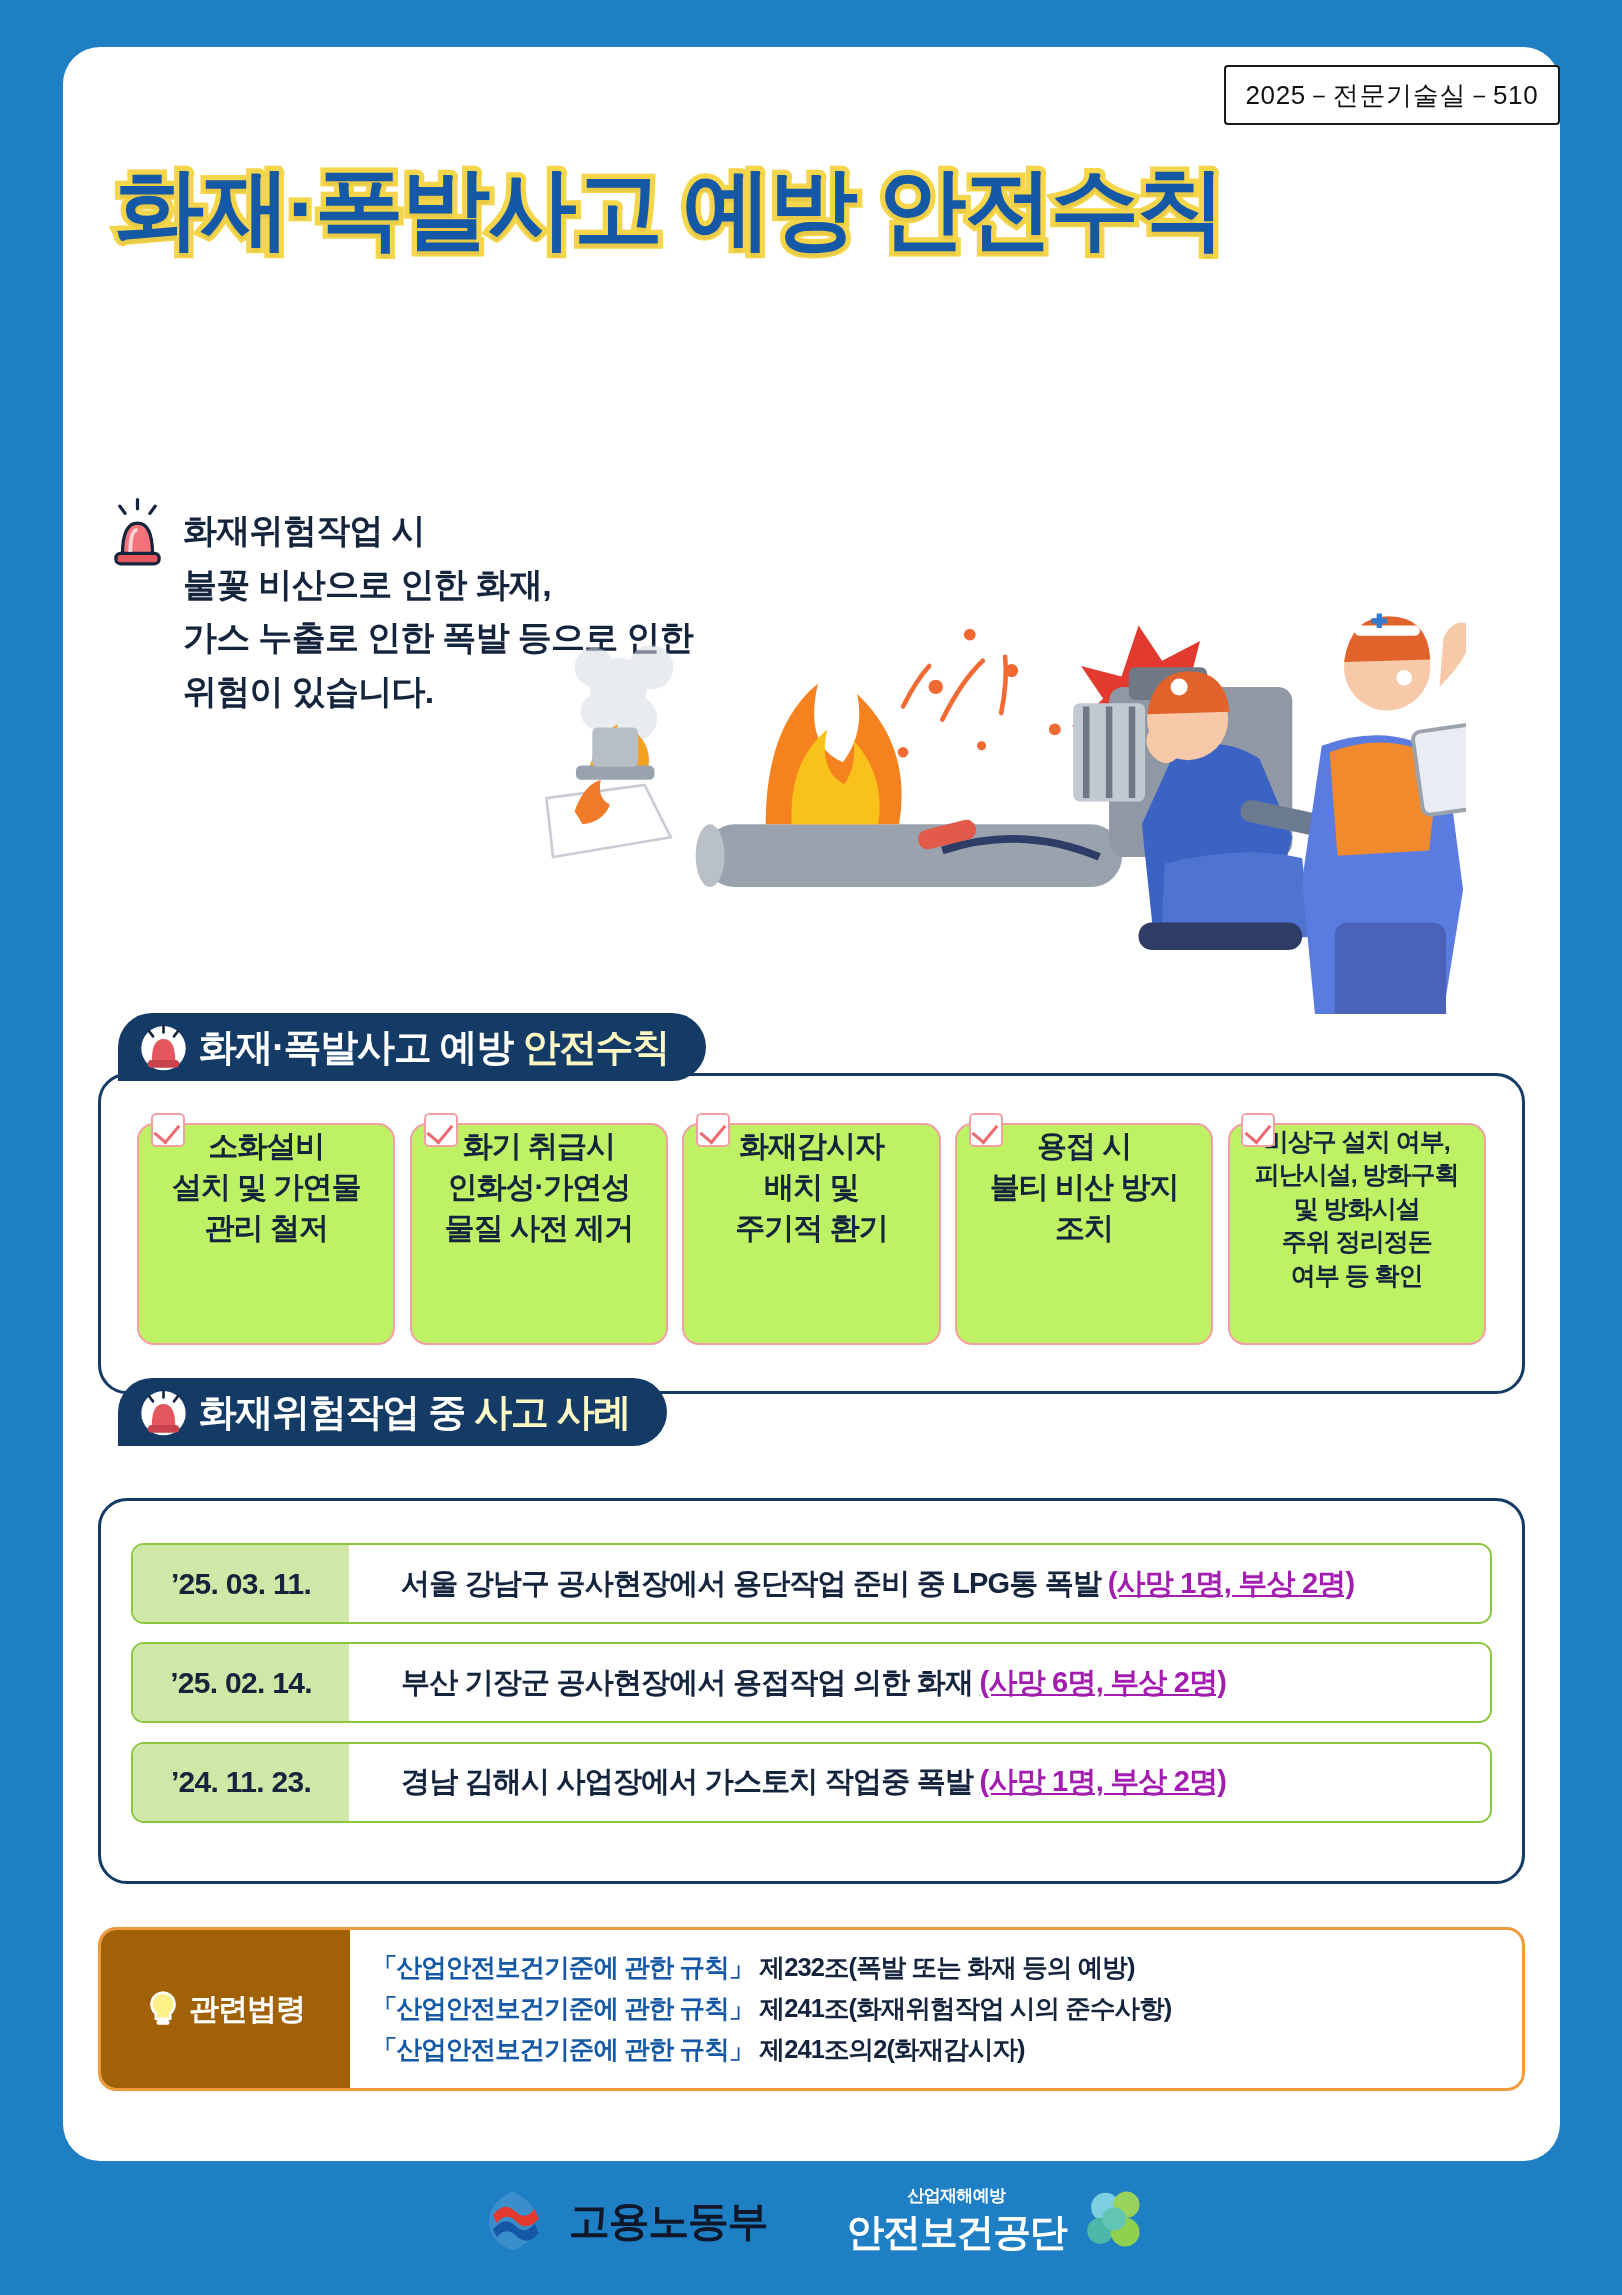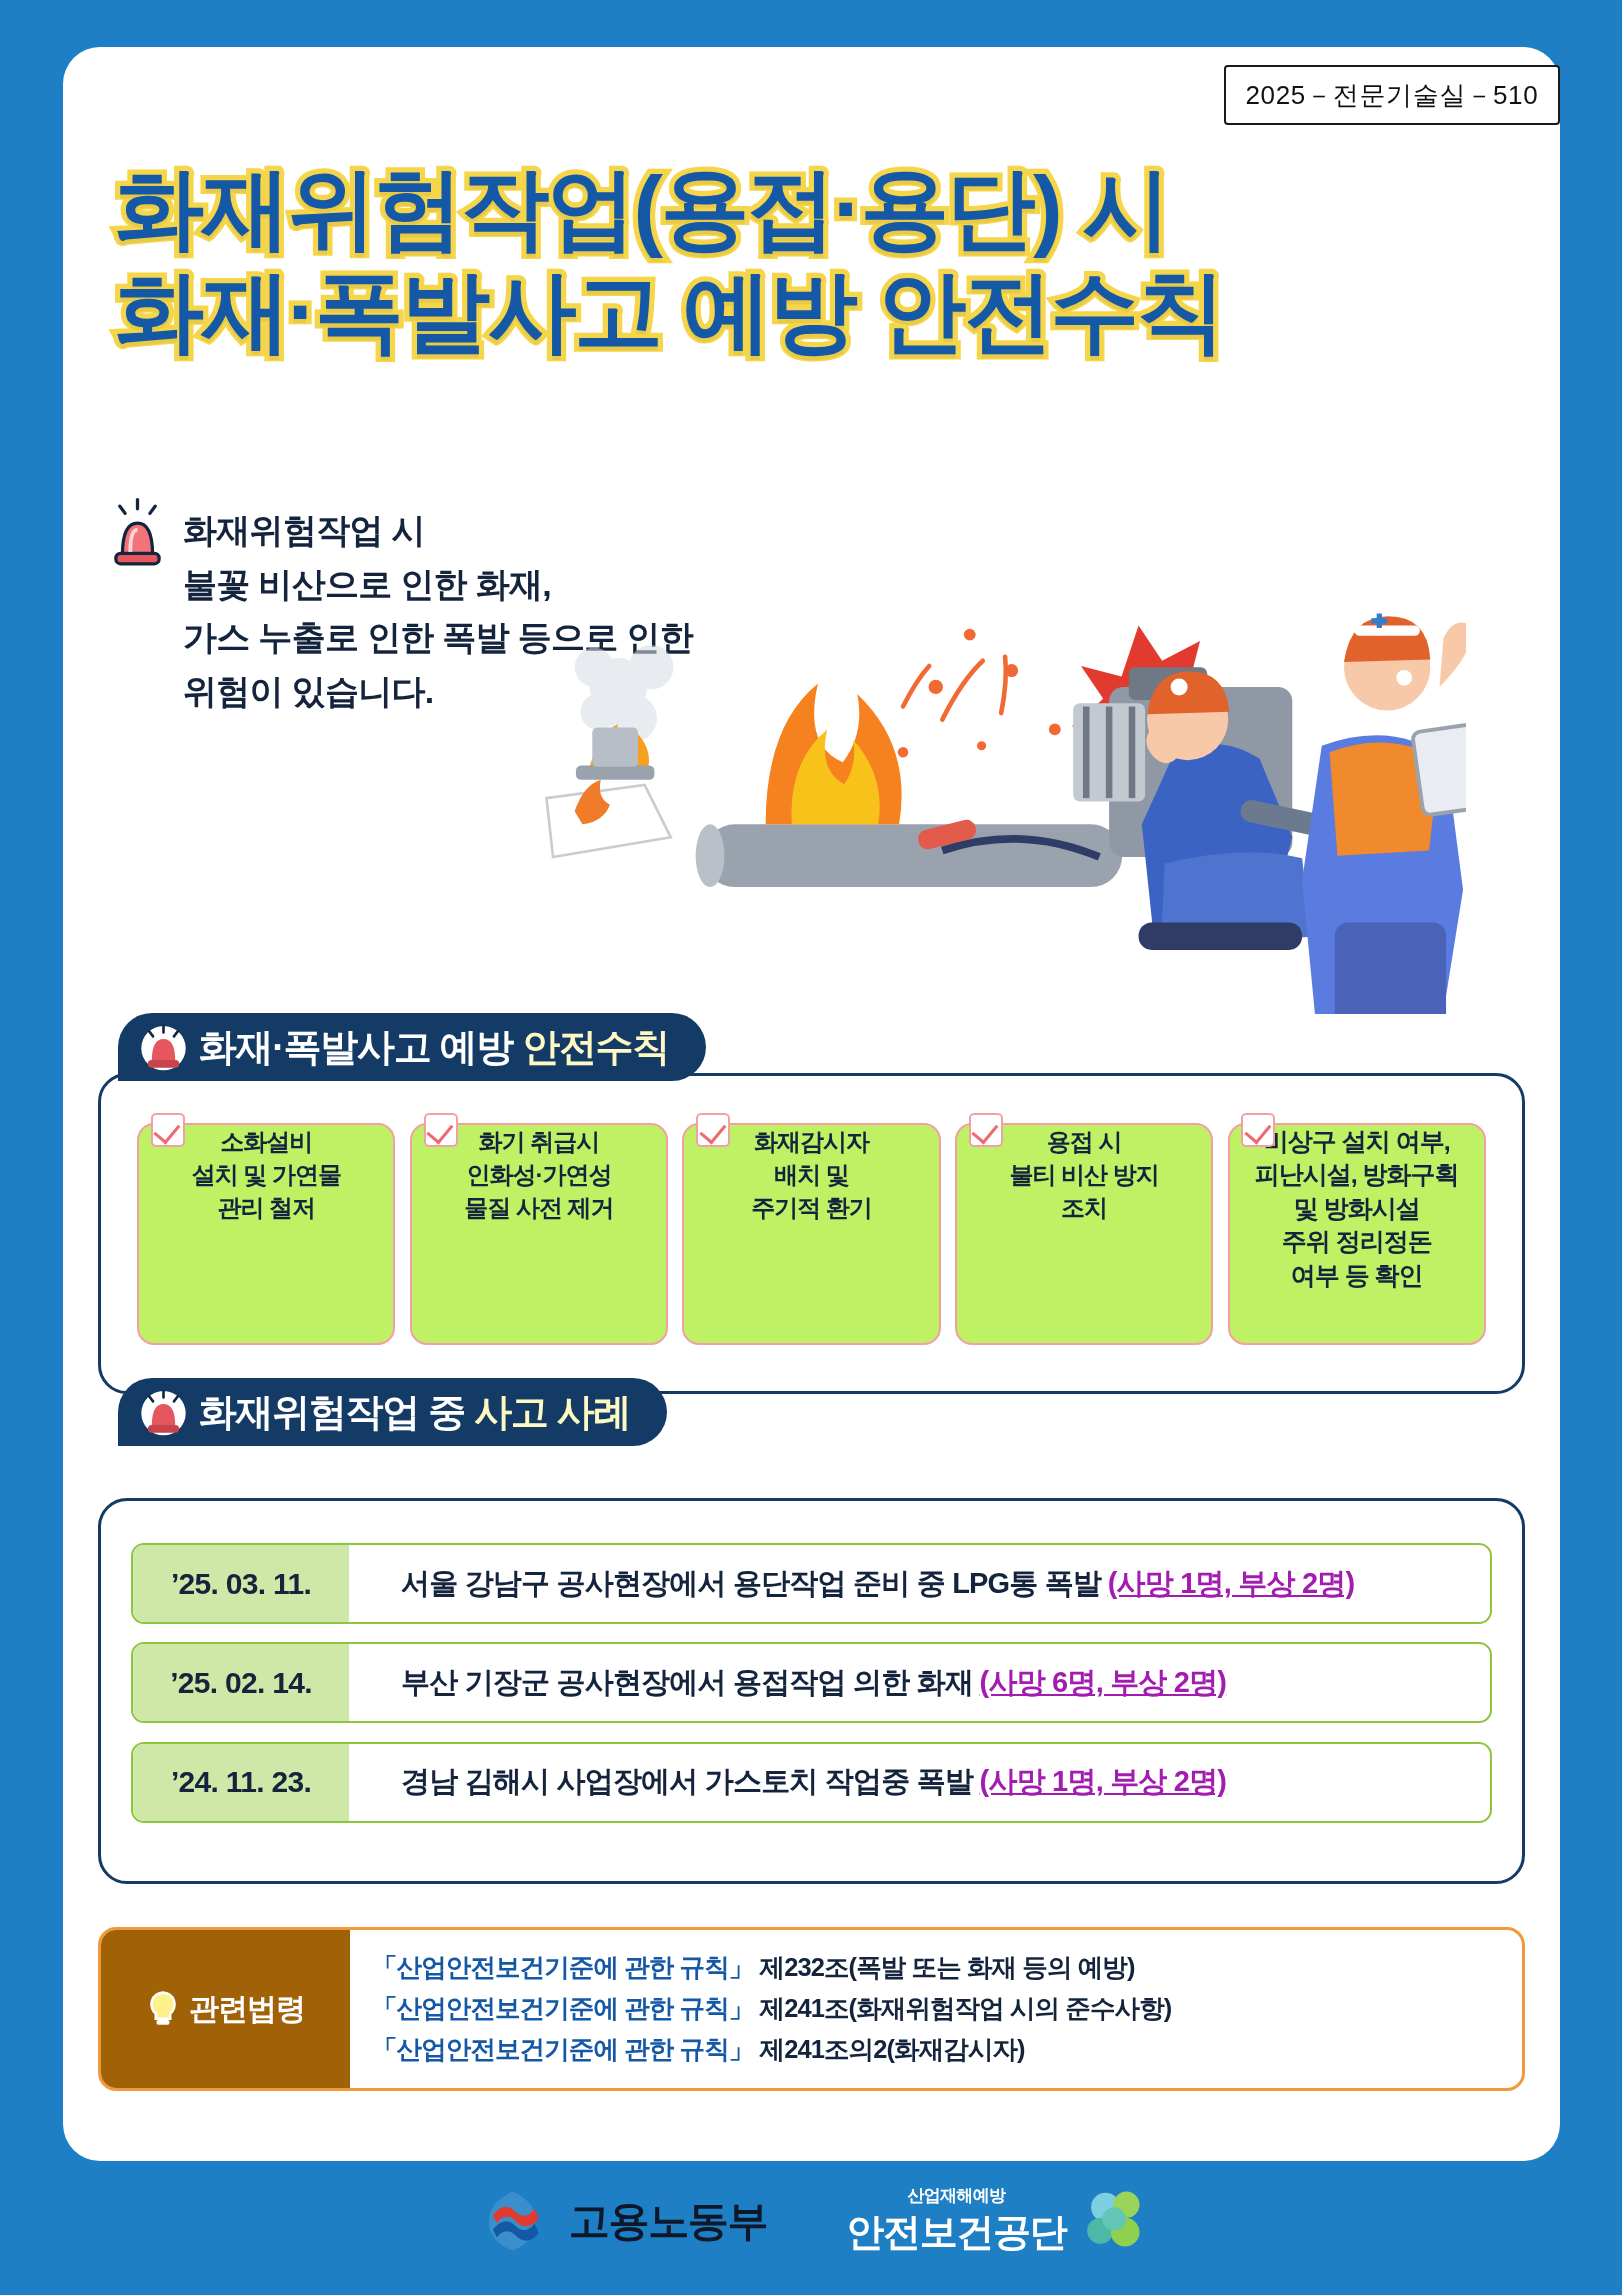--- a/index.html
+++ b/index.html
@@ -119,21 +119,21 @@
     height: 222px;
     background: #bef264;
     border: 2.6px solid #f2a0a4;
     border-radius: 17px;
     display: flex;
     align-items: flex-start;
     justify-content: center;
     text-align: center;
   }
   .rule-card .txt {
-    font-size: 24px;
+    font-size: 30px;
     font-weight: 800;
     line-height: 1.38;
     color: #14243d;
     letter-spacing: -1px;
     padding: 0 6.5px;
   }
   .rule-card.small .txt { font-size: 25px; line-height: 1.34; }
   .tickbox {
     position: absolute;
     left: 11.8px; top: -11.8px;
@@ -252,21 +252,20 @@
 </style>
 </head>
 <body>
 
 <div class="poster">
   <div class="card"></div>
 
   <div class="docnum">2025－전문기술실－510</div>
 
   <div class="title-wrap">
-    <div class="title-line">화재위험작업(용접·용단) 시</div>
     <div class="title-line">화재·폭발사고 예방 안전수칙</div>
   </div>
 
   <svg class="siren-lead" viewBox="0 0 90 110">
     <g stroke="#14243d" stroke-width="5" stroke-linecap="round">
       <line x1="45" y1="4" x2="45" y2="18"></line>
       <line x1="18" y1="14" x2="26" y2="25"></line>
       <line x1="72" y1="14" x2="64" y2="25"></line>
     </g>
     <path d="M22 88 Q22 40 45 40 Q68 40 68 88 Z" fill="#f2737a" stroke="#14243d" stroke-width="5"></path>

